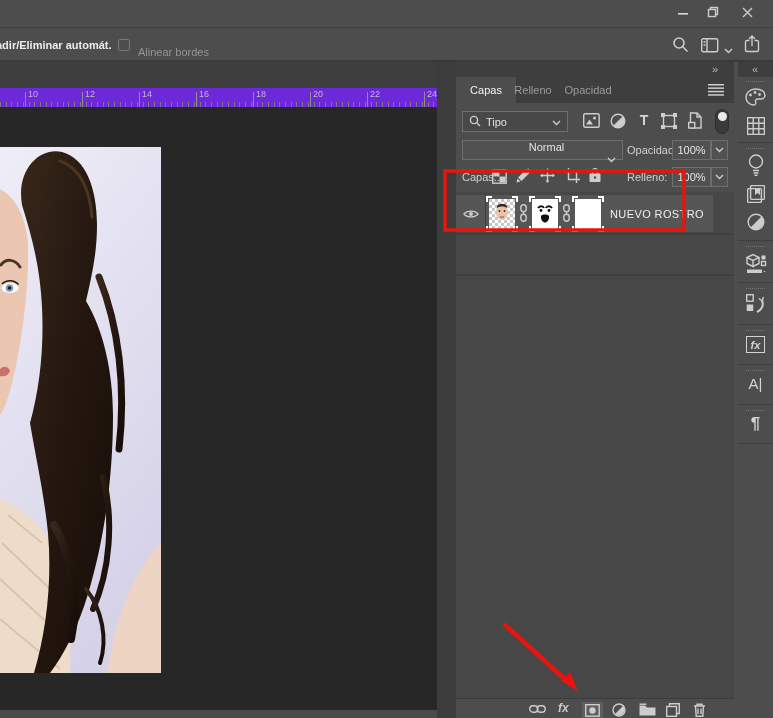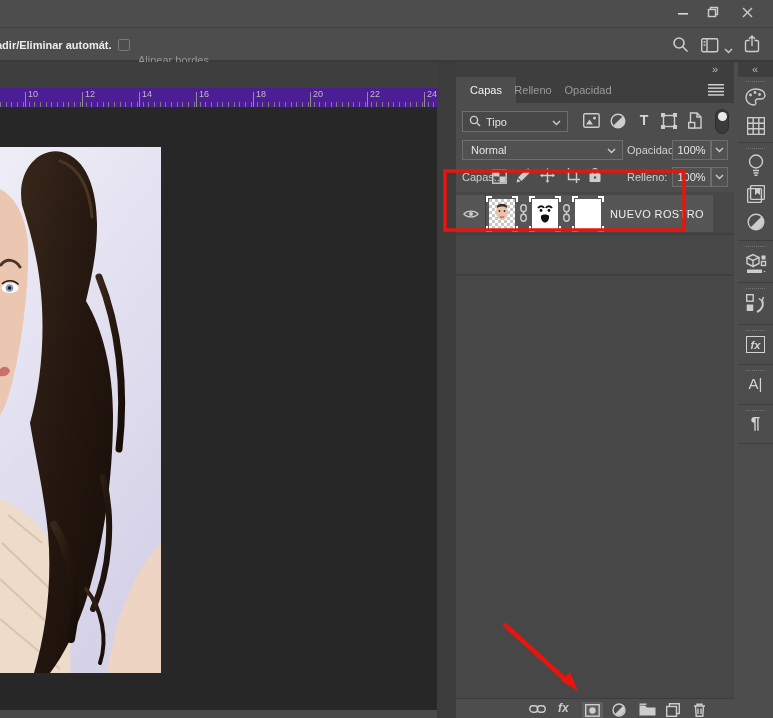--- a/index.html
+++ b/index.html
@@ -12,21 +12,21 @@
   .row-center{display:flex;align-items:center;}
   
   #titlebar{left:0;top:0;width:773px;height:28px;background:#4d4d4d;border-bottom:1px solid #3f3f3f;}
   .winbtn{width:30px;height:22px;top:2px;display:flex;align-items:center;justify-content:center;color:#d8d8d8;}
   
   #optionsbar{left:0;top:29px;width:773px;height:33px;background:#4d4d4d;border-bottom:2px solid #393939;}
   .dimtext{color:#949494;}
   .checkbox{width:12px;height:12px;border:1px solid #7a7a7a;border-radius:2px;background:transparent;}
   
   #doc-gap{left:0;top:62px;width:437px;height:26px;background:#3e3e3e;}
-  #ruler{left:0;top:88px;width:437px;height:20px;background:#4c1d95;border-bottom:1px solid #2a2a2a;overflow:hidden;}
+  #ruler{left:0;top:88px;width:437px;height:20px;background:#6d28d9;border-bottom:1px solid #2a2a2a;overflow:hidden;}
   .rtickM{position:absolute;bottom:0;width:1px;height:15px;background:#8e8e8e;}
   .rtickS{position:absolute;bottom:0;width:1px;height:5px;background:#7b7b7b;}
   .rnum{position:absolute;top:1px;font-size:9px;color:#bdbdbd;}
   #pasteboard{left:0;top:108px;width:437px;height:602px;background:#272727;}
   #statusbar{left:0;top:710px;width:437px;height:8px;background:#4a4a4a;}
   #gutter{left:437px;top:62px;width:19px;height:656px;background:#3c3c3c;}
   
   #panel{left:456px;top:62px;width:278px;height:656px;background:#4d4d4d;}
   #panel-header{left:0;top:0;width:278px;height:15px;background:#3e3e3e;}
   #tabstrip{left:0;top:15px;width:278px;height:26px;background:#3e3e3e;}
@@ -79,21 +79,21 @@
     <div class="abs winbtn" style="left:732px;">
       <span><svg width="11" height="11" class="ic">
             <path d="M1,1 L10,10 M10,1 L1,10"></path>
           </svg></span>
     </div>
   </div>
 
   <div class="abs" id="optionsbar">
     <div class="abs row-center" style="left:-4px;top:0;height:31px;font-weight:bold;color:#ececec;white-space:nowrap;">adir/Eliminar automát.</div>
     <div class="abs checkbox" style="left:118px;top:10px;"></div>
-    <div class="abs row-center dimtext" style="left:138px;top:16px;height:30px;">Alinear bordes</div>
+    <div class="abs row-center dimtext" style="left:138px;top:8px;height:30px;">Alinear bordes</div>
     <div class="abs" style="left:672px;top:7px;">
       <svg width="18" height="18" class="ic" style="stroke-width:1.6;">
           <circle cx="7" cy="7" r="5"></circle>
           <path d="M10.8,10.8 L15.5,15.5"></path>
         </svg>
     </div>
     <div class="abs" style="left:701px;top:9px;">
       <svg width="18" height="15" class="ic">
           <rect x="0.7" y="0.7" width="16" height="13" rx="1.5"></rect>
           <path d="M6,0.7 V13.7 M2.5,4 H4.5 M2.5,7 H4.5"></path>
@@ -319,21 +319,21 @@
       <svg width="15" height="17" class="ic">
           <path d="M2.5,1 H9 L13,5 V16 H2.5 Z"></path>
           <path d="M9,1 V5 H13"></path>
           <rect x="0.7" y="10.5" width="6" height="5.5" fill="#4d4d4d"></rect>
         </svg>
     </div>
     <div class="abs" style="left:259px;top:47px;width:14px;height:25px;border-radius:7px;background:#3a3a3a;border:1px solid #2e2e2e;">
       <div style="position:absolute;left:1.5px;top:1.5px;width:9px;height:9px;border-radius:50%;background:#e9e9e9;"></div>
     </div>
 
-    <div class="abs dropdown" style="left:6px;top:78px;width:161px;height:20px;">
+    <div class="abs dropdown" style="left:6px;top:78px;width:161px;height:20px;flex-direction:column;">
       <span style="margin-left:8px;">Normal</span>
       <span class="chevpad">
         <svg width="9" height="6" class="ic">
             <path d="M1,1 L4.5,4.5 L8,1"></path>
           </svg></span>
     </div>
     <div class="abs row-center" style="left:171px;top:78px;height:20px;color:#cfcfcf;">Opacidad:</div>
     <div class="abs dropdown" style="left:216px;top:78px;width:39px;height:20px;justify-content:center;">
       <span>100%</span>
     </div>

